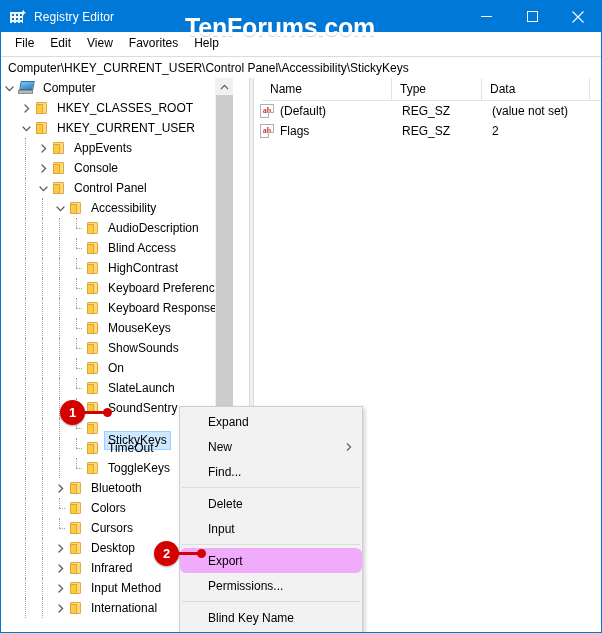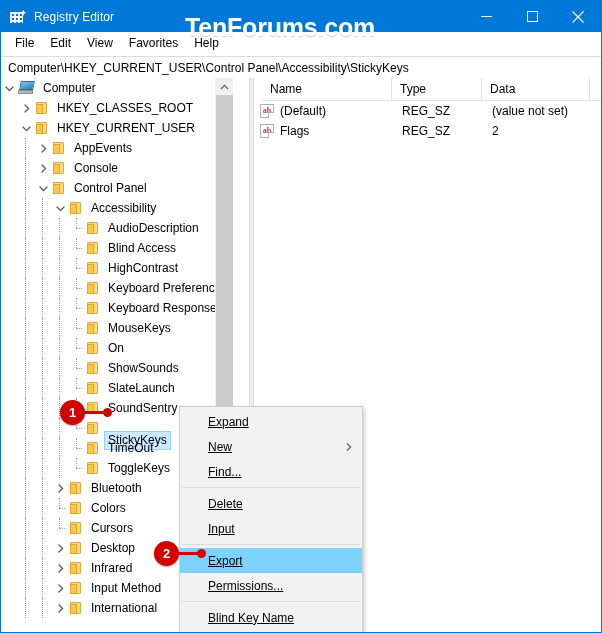--- a/index.html
+++ b/index.html
@@ -389,35 +389,35 @@
   #ctx-menu {
     position: absolute;
     left: 178px;
     top: 405px;
     width: 182px;
     background: #f2f2f2;
     border: 1px solid #cfcfcf;
     box-shadow: 2px 2px 4px rgba(0,0,0,.18);
     z-index: 20;
     padding: 2px 0 3px 0;
-    text-decoration: underline;
   }
   .ctx-item {
     height: 25px;
     display: flex;
     align-items: center;
     font-size: 12px;
     color: #000000;
     padding-left: 28px;
     padding-right: 10px;
     position: relative;
     white-space: nowrap;
   }
   .ctx-item.highlight {
-    background: #7dd3fc;
+    background: #f0abfc;
+    border-radius: 6px;
   }
   .ctx-sep {
     height: 1px;
     background: #dcdcdc;
     margin: 3px 2px 3px 2px;
   }
   .ctx-arrow {
     position: absolute;
     right: 10px;
     top: 50%;
@@ -681,33 +681,33 @@
           <div class="tree-row">
             <div class="gap" style="width: 17px;"></div>
             <div class="vline" style="width: 17px;"></div>
             <div class="vline" style="width: 17px;"></div>
             <div class="vline" style="width: 17px;"></div>
             <div class="dotline" style="width: 17px;"></div>
             <div class="folder">
               <div class="back"></div>
               <div class="front"></div>
             </div>
+            <span class="tlabel">ShowSounds</span>
+          </div>
+          <div class="tree-row">
+            <div class="gap" style="width: 17px;"></div>
+            <div class="vline" style="width: 17px;"></div>
+            <div class="vline" style="width: 17px;"></div>
+            <div class="vline" style="width: 17px;"></div>
+            <div class="dotline" style="width: 17px;"></div>
+            <div class="folder">
+              <div class="back"></div>
+              <div class="front"></div>
+            </div>
             <span class="tlabel">On</span>
-          </div>
-          <div class="tree-row">
-            <div class="gap" style="width: 17px;"></div>
-            <div class="vline" style="width: 17px;"></div>
-            <div class="vline" style="width: 17px;"></div>
-            <div class="vline" style="width: 17px;"></div>
-            <div class="dotline" style="width: 17px;"></div>
-            <div class="folder">
-              <div class="back"></div>
-              <div class="front"></div>
-            </div>
-            <span class="tlabel">ShowSounds</span>
           </div>
           <div class="tree-row">
             <div class="gap" style="width: 17px;"></div>
             <div class="vline" style="width: 17px;"></div>
             <div class="vline" style="width: 17px;"></div>
             <div class="vline" style="width: 17px;"></div>
             <div class="dotline" style="width: 17px;"></div>
             <div class="folder">
               <div class="back"></div>
               <div class="front"></div>

